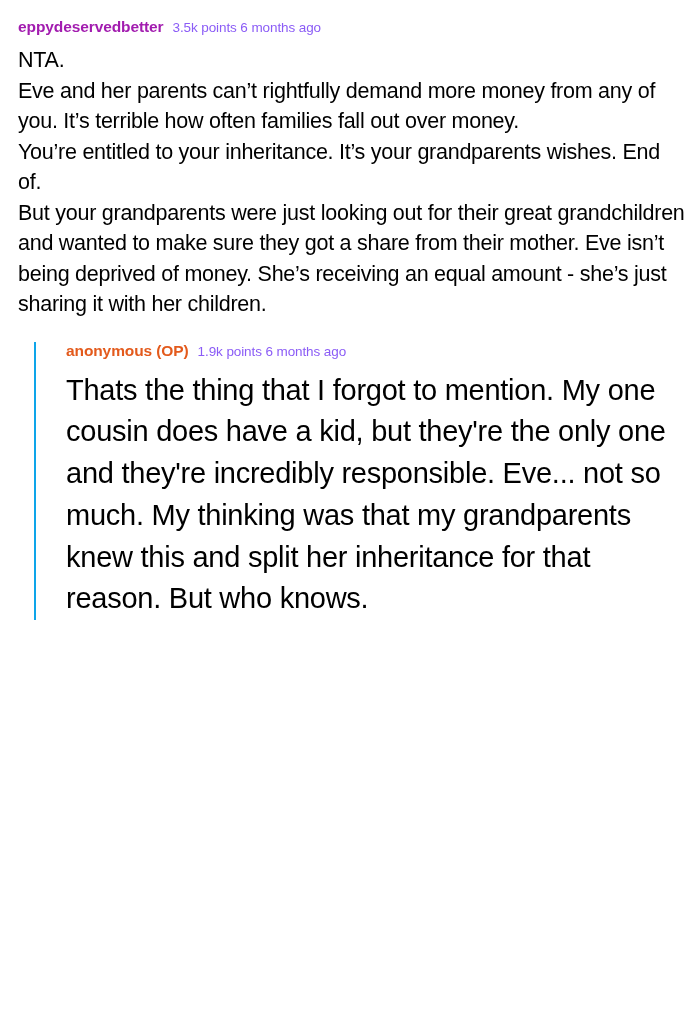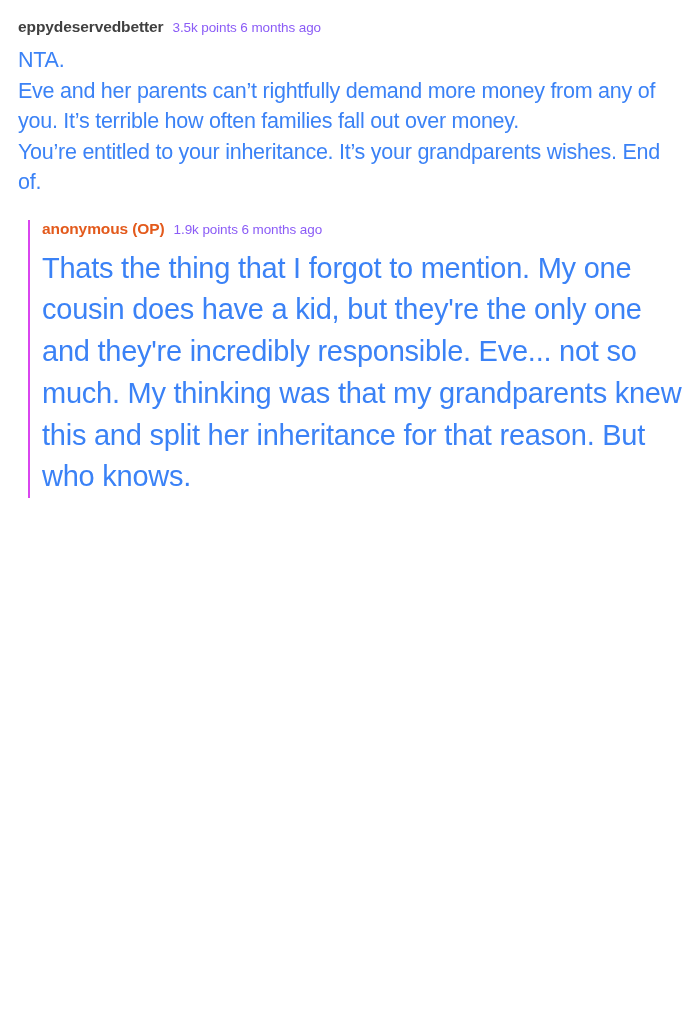--- a/index.html
+++ b/index.html
@@ -20,45 +20,45 @@
   }
   .comment-header {
     display: flex;
     align-items: baseline;
     gap: 9px;
     margin-bottom: 9px;
   }
   .author {
     font-size: 15.5px;
     font-weight: bold;
-    color: #404040;
+    color: #a21caf;
     letter-spacing: -0.1px;
   }
   .author.op {
     color: #e35a1c;
   }
   .meta {
     font-size: 13.5px;
     color: #8b5cf6;
     letter-spacing: -0.1px;
   }
   .body-text {
     font-size: 21.5px;
     line-height: 1.42;
-    color: #3b82f6;
+    color: #000000;
     letter-spacing: -0.25px;
   }
   .body-text p {
     margin: 0;
   }
   .reply {
     margin-top: 22px;
-    margin-left: 10px;
-    padding-left: 12px;
-    border-left: 2px solid #d946ef;
+    margin-left: 16px;
+    padding-left: 30px;
+    border-left: 2px solid #0ea5e9;
   }
   .reply .body-text {
     font-size: 29px;
     line-height: 1.44;
   }
   .reply .comment-header {
     margin-bottom: 10px;
   }
 </style>
 </head>
@@ -68,20 +68,21 @@
 
   <div class="comment">
     <div class="comment-header">
       <span class="author">eppydeservedbetter</span>
       <span class="meta">3.5k points 6 months ago</span>
     </div>
     <div class="body-text">
       <p>NTA.</p>
       <p>Eve and her parents can’t rightfully demand more money from any of you. It’s terrible how often families fall out over money.</p>
       <p>You’re entitled to your inheritance. It’s your grandparents wishes. End of.</p>
+      <p>But your grandparents were just looking out for their great grandchildren and wanted to make sure they got a share from their mother. Eve isn’t being deprived of money. She’s receiving an equal amount - she’s just sharing it with her children.</p>
     </div>
   </div>
 
   <div class="reply">
     <div class="comment-header">
       <span class="author op">anonymous (OP)</span>
       <span class="meta">1.9k points 6 months ago</span>
     </div>
     <div class="body-text">
       <p>Thats the thing that I forgot to mention. My one cousin does have a kid, but they're the only one and they're incredibly responsible. Eve... not so much. My thinking was that my grandparents knew this and split her inheritance for that reason. But who knows.</p>

